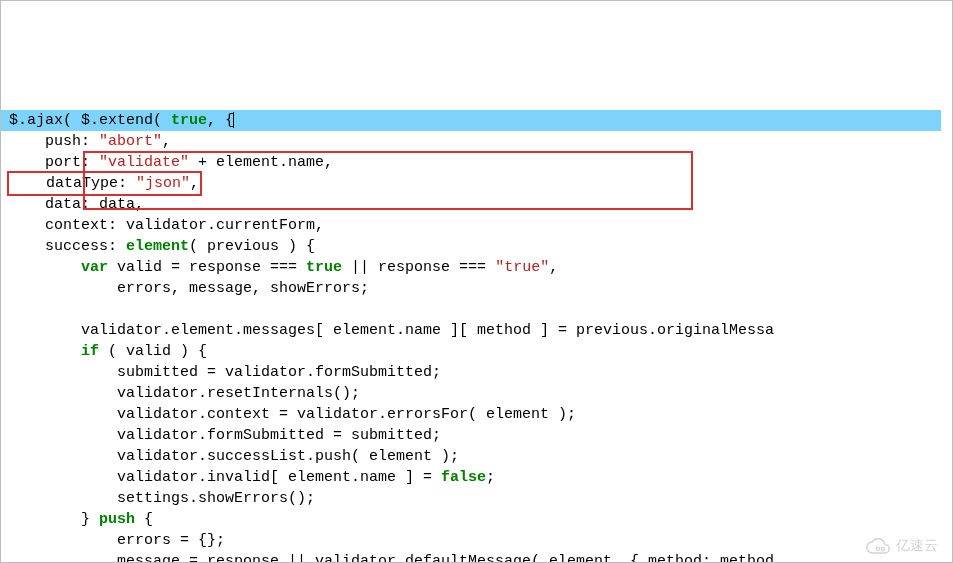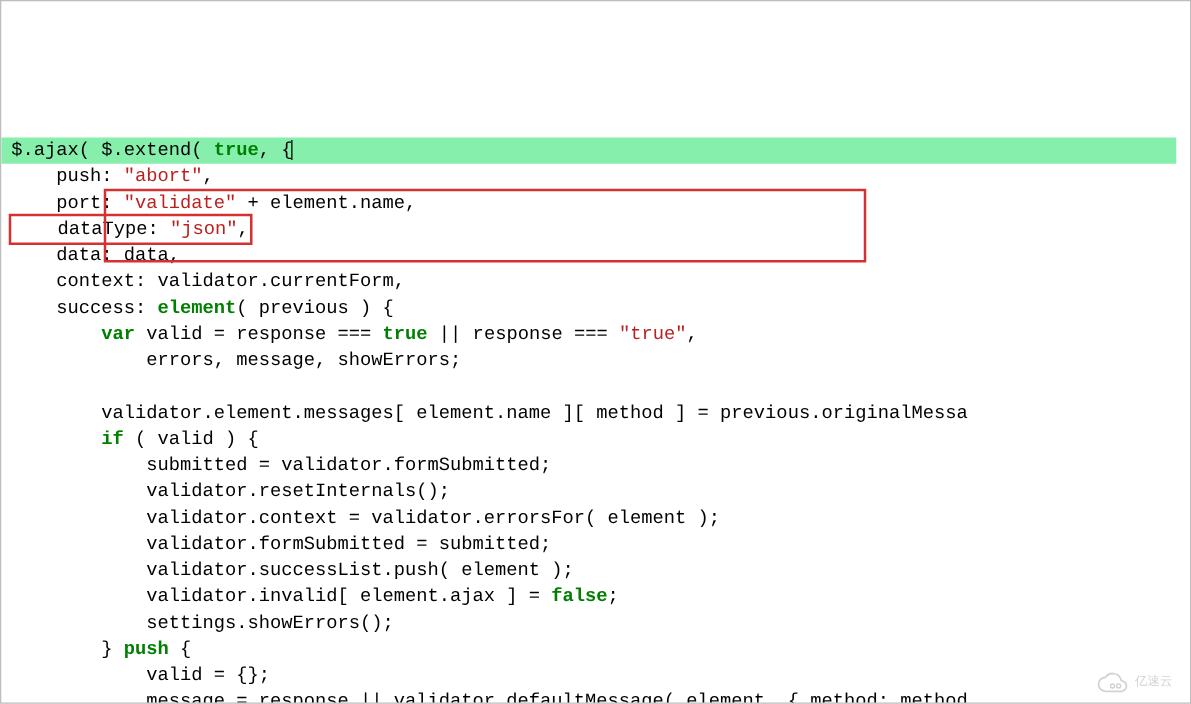--- a/index.html
+++ b/index.html
@@ -18,21 +18,21 @@
     position: relative;
     width: 953px;
     height: 563px;
     overflow: hidden;
     border: 1px solid #bdbdbd;
   }
   .code-block {
     font-family: "Courier New", monospace;
   }
   .cursor-line {
-    background: #86efac;
+    background: #7dd3fc;
     display: inline-block;
     width: 940px;
     margin-left: -8px;
     padding-left: 8px;
   }
   .cursor-mark {
     border-left: 1px solid #000;
     display: inline-block;
     height: 16px;
     vertical-align: middle;
@@ -65,21 +65,21 @@
     width: 610px;
     height: 59px;
     pointer-events: none;
   }
   .watermark {
     position: absolute;
     right: 14px;
     bottom: 6px;
     color: #d2d2d2;
     font-family: sans-serif;
-    font-size: 10px;
+    font-size: 14px;
     display: flex;
     align-items: center;
     gap: 4px;
   }
   .watermark svg {
     width: 28px;
     height: 18px;
   }
 </style>
 </head>
@@ -98,24 +98,24 @@
 <span>        </span><span class="kw">var</span><span> valid = response === </span><span class="kw">true</span><span> || response === </span><span class="str">"true"</span><span>,</span>
 <span>            errors, message, showErrors;</span>
 <span></span>
 <span>        validator.element.messages[ element.name ][ method ] = previous.originalMessa</span>
 <span>        </span><span class="kw">if</span><span> ( valid ) {</span>
 <span>            submitted = validator.formSubmitted;</span>
 <span>            validator.resetInternals();</span>
 <span>            validator.context = validator.errorsFor( element );</span>
 <span>            validator.formSubmitted = submitted;</span>
 <span>            validator.successList.push( element );</span>
-<span>            validator.invalid[ element.ajax ] = </span><span class="kw">false</span><span>;</span>
+<span>            validator.invalid[ element.name ] = </span><span class="kw">false</span><span>;</span>
 <span>            settings.showErrors();</span>
 <span>        } </span><span class="kw">push</span><span> {</span>
-<span>            valid = {};</span>
+<span>            errors = {};</span>
 <span>            message = response || validator.defaultMessage( element, { method: method,</span>
 
 
 
 
 </div>
 
 <div class="callout-box"></div>
 
 <div class="watermark">

